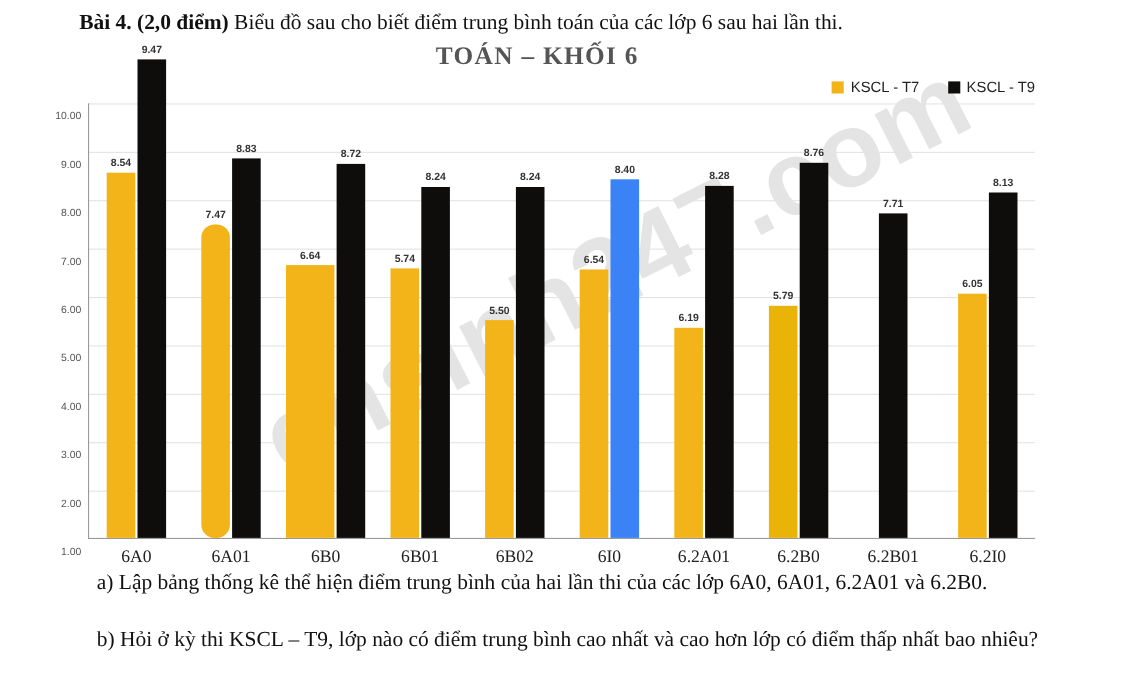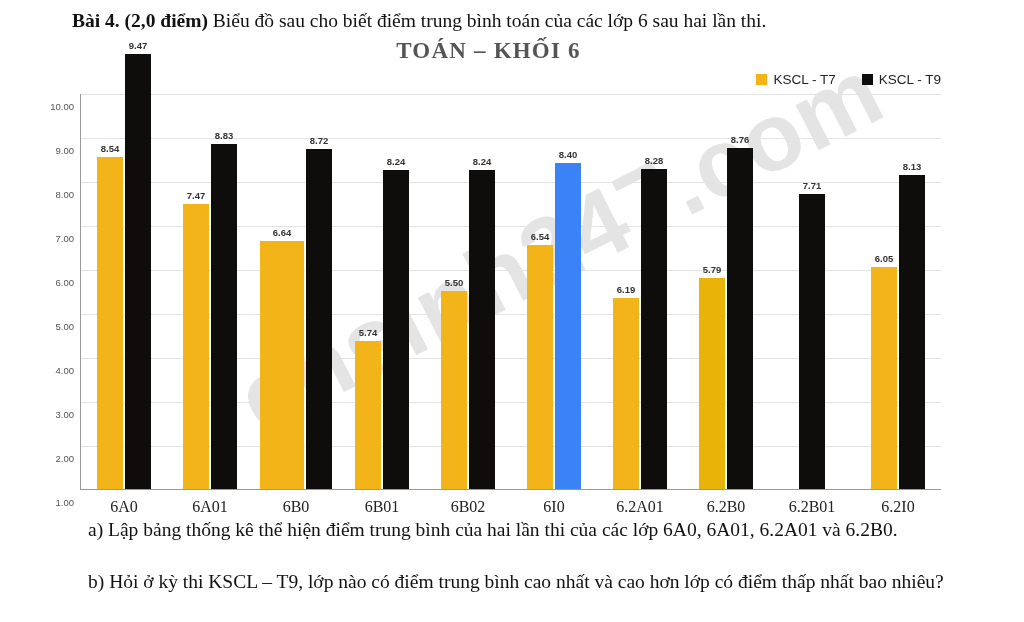--- a/index.html
+++ b/index.html
@@ -267,37 +267,37 @@
       <div class="bars" id="bars">
           <div class="group">
             <div class="bar t7" style="height: 331.76px; background: rgb(242, 180, 24); padding-left: 13px;">
               <span class="val">8.54</span>
             </div>
             <div class="bar t9" style="height: 435px; background: rgb(14, 13, 12);">
               <span class="val">9.47</span>
             </div>
           </div>
           <div class="group">
-            <div class="bar t7" style="height: 284.68px; background: rgb(242, 180, 24);">
+            <div class="bar t7" style="height: 284.68px; background: rgb(242, 180, 24); border-radius: 12px;">
               <span class="val">7.47</span>
             </div>
             <div class="bar t9" style="height: 344.52px; background: rgb(14, 13, 12);">
               <span class="val">8.83</span>
             </div>
           </div>
           <div class="group">
             <div class="bar t7" style="height: 248.16px; background: rgb(242, 180, 24); padding-left: 44px;">
               <span class="val">6.64</span>
             </div>
             <div class="bar t9" style="height: 339.68px; background: rgb(14, 13, 12);">
               <span class="val">8.72</span>
             </div>
           </div>
           <div class="group">
-            <div class="bar t7" style="height: 148px; background: rgb(242, 180, 24);">
+            <div class="bar t7" style="height: 245px; background: rgb(242, 180, 24);">
               <span class="val">5.74</span>
             </div>
             <div class="bar t9" style="height: 318.56px; background: rgb(14, 13, 12);">
               <span class="val">8.24</span>
             </div>
           </div>
           <div class="group">
             <div class="bar t7" style="height: 198px; background: rgb(242, 180, 24);">
               <span class="val">5.50</span>
             </div>

